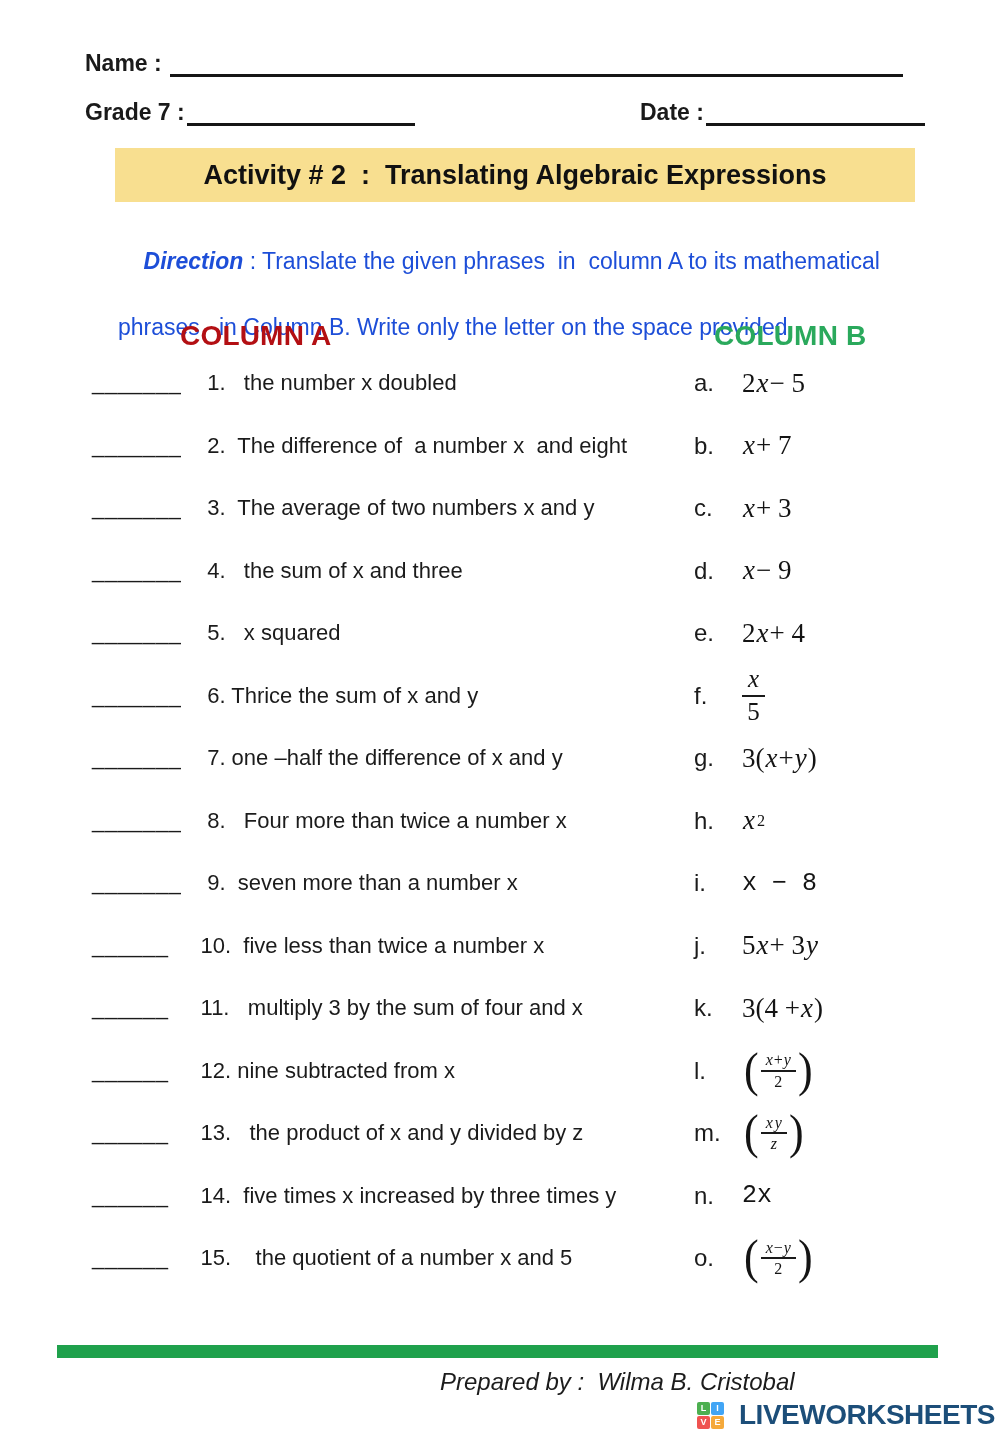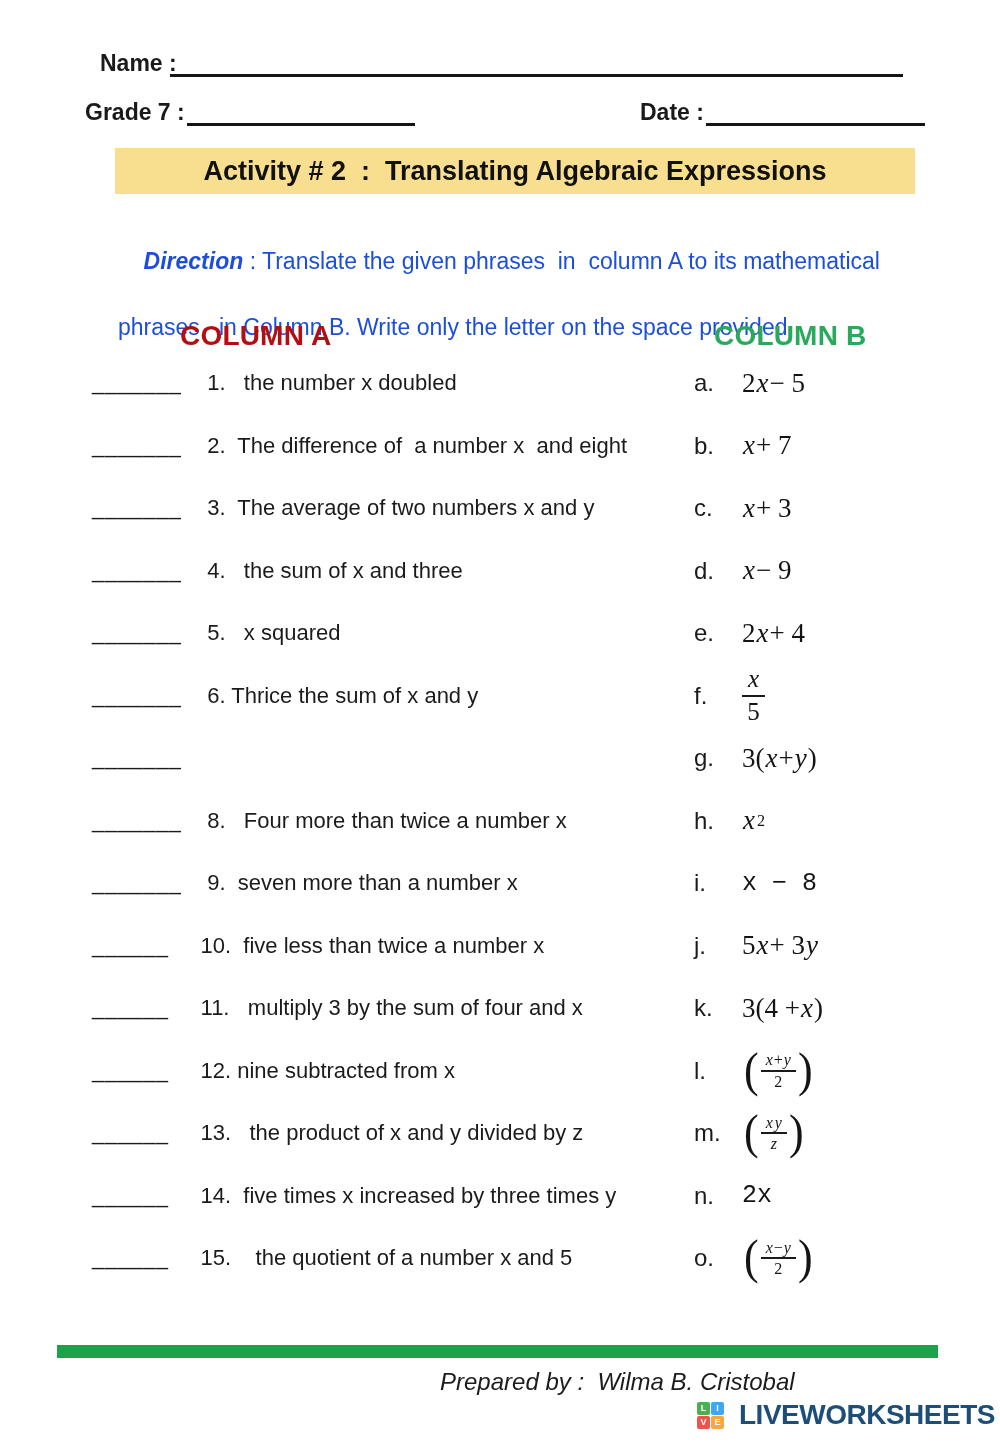--- a/index.html
+++ b/index.html
@@ -4,29 +4,29 @@
 <style>
   html,body{margin:0;padding:0;background:#e8e8e8;}
   .page{
     position:relative;width:1000px;height:1443px;margin:0 auto;
     background:#ffffff;overflow:hidden;
     font-family:"Liberation Sans",sans-serif;color:var(--text,#1a1a1a);
   }
   
   .fld-label{position:absolute;font-size:23px;font-weight:bold;white-space:pre;}
   .uline{position:absolute;height:3px;background:#151515;}
-  #name-label{left:100px;top:50px;}
+  #name-label{left:85px;top:50px;}
   #name-uline{left:170px;top:74px;width:733px;}
   #grade-label{left:85px;top:99px;}
   #grade-uline{left:187px;top:123px;width:228px;}
   #date-label{left:640px;top:99px;text-align:right;}
   #date-uline{left:706px;top:123px;width:219px;}
   
   .banner{
-    position:absolute;left:115px;top:148px;width:800px;height:46px;
+    position:absolute;left:115px;top:148px;width:800px;height:54px;
     background:var(--banner,#F8DF90);
     display:flex;align-items:center;justify-content:center;
     font-size:27px;font-weight:bold;white-space:pre;color:#111;
   }
   
   .direction{position:absolute;left:118px;top:212px;width:820px;
     font-size:23px;line-height:1.43;white-space:pre;color:#1d4ed8;}
   .dir-prefix{font-weight:bold;font-style:italic;}
   
   .col-header{position:absolute;top:320px;font-size:28px;font-weight:bold;letter-spacing:0.2px;}
@@ -85,21 +85,21 @@
   <div class="col-header" id="col-a-header">COLUMN A</div>
   <div class="col-header" id="col-b-header">COLUMN B</div>
 
   <div id="col-a-rows">
       <div class="row"><span class="blank">_______</span><span>1.   the number x doubled</span></div>
       <div class="row"><span class="blank">_______</span><span>2.  The difference of  a number x  and eight</span></div>
       <div class="row"><span class="blank">_______</span><span>3.  The average of two numbers x and y</span></div>
       <div class="row"><span class="blank">_______</span><span>4.   the sum of x and three</span></div>
       <div class="row"><span class="blank">_______</span><span>5.   x squared</span></div>
       <div class="row"><span class="blank">_______</span><span>6. Thrice the sum of x and y</span></div>
-      <div class="row"><span class="blank">_______</span></div>
+      <div class="row"><span class="blank">_______</span><span>7. one –half the difference of x and y</span></div>
       <div class="row"><span class="blank">_______</span><span>8.   Four more than twice a number x</span></div>
       <div class="row"><span class="blank">_______</span><span>9.  seven more than a number x</span></div>
       <div class="row"><span class="blank">______</span><span> 10.  five less than twice a number x</span></div>
       <div class="row"><span class="blank">______</span><span> 11.   multiply 3 by the sum of four and x</span></div>
       <div class="row"><span class="blank">______</span><span> 12. nine subtracted from x</span></div>
       <div class="row"><span class="blank">______</span><span> 13.   the product of x and y divided by z</span></div>
       <div class="row"><span class="blank">______</span><span> 14.  five times x increased by three times y</span></div>
       <div class="row"><span class="blank">______</span><span> 15.    the quotient of a number x and 5</span></div>
     </div>
   <div id="col-b-rows">

